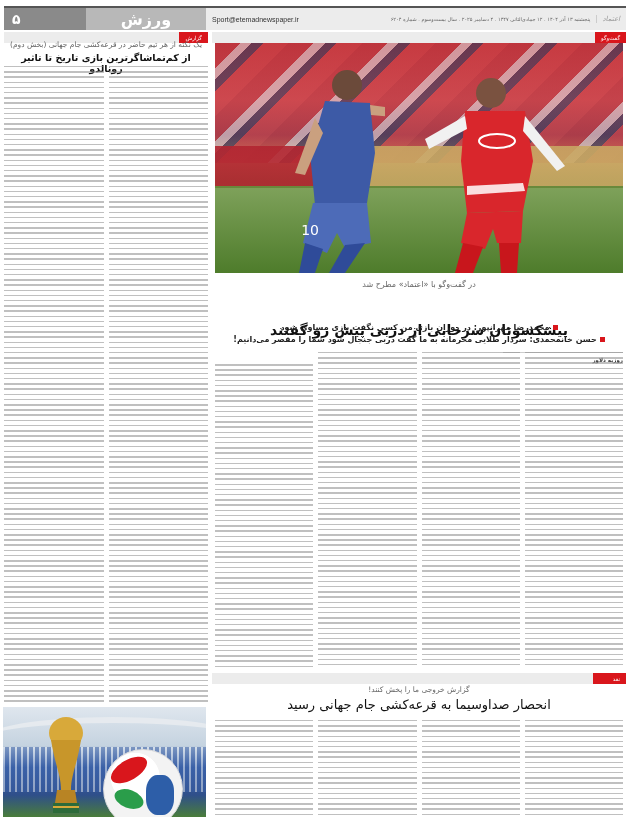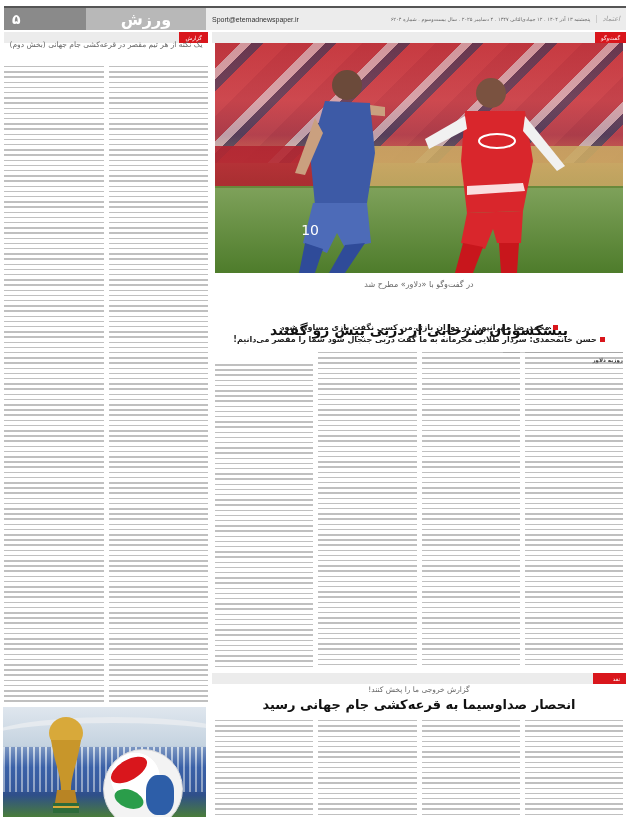--- a/index.html
+++ b/index.html
@@ -44,21 +44,21 @@
   .main-kicker { position: absolute; left: 215px; top: 280px; width: 408px; text-align: center; font-size: 8px; color: #666; }
   .main-headline { position: absolute; left: 215px; top: 292px; width: 408px; text-align: center; font-size: 14px; font-weight: bold; color: #111; letter-spacing: -0.5px; margin-top: 30px; }
   .bullets { position: absolute; left: 215px; top: 322px; width: 408px; text-align: center; font-size: 8px; font-weight: bold; color: #222; line-height: 12px; }
   .bullets .sq { display:inline-block; width:5px; height:5px; background:#d9161c; margin-left:3px; vertical-align: middle; }
 
   .byline { position: absolute; right: 7px; top: 357px; font-size: 5.5px; font-weight: bold; color: #333; }
   .byline-rule { position:absolute; right: 7px; top: 352px; width: 120px; height:1px; background:#ccc; }
 
   
   .bottom-kicker { position: absolute; left: 215px; top: 685px; width: 408px; text-align: center; font-size: 7.5px; color: #666; }
-  .bottom-headline { position: absolute; left: 215px; top: 697px; width: 408px; text-align: center; font-size: 13px; font-weight: bold; color: #111; }
+  .bottom-headline { position: absolute; left: 215px; top: 697px; width: 408px; text-align: center; font-size: 13px; font-weight: normal; color: #111; }
 
   
   .cup-img { position: absolute; left: 3px; top: 707px; width: 203px; height: 110px; overflow: hidden;
              background: linear-gradient(to bottom, #dfe6ee 0%, #c5d3e0 35%, #3b62a8 55%, #2f4f8a 80%, #4a7d3a 100%); }
   .stand-lines { position:absolute; left:0; top:40px; width:100%; height:45px;
                  background: repeating-linear-gradient(to right, #f0f4f8 0 2px, #3a5fa6 2px 6px); opacity:.5; }
   .roof { position:absolute; left:-20px; top:10px; width:260px; height:45px; border-top: 6px solid #e8ecf0; border-radius: 50% 50% 0 0; opacity:.9; }
   .cup { position:absolute; left:40px; top:8px; width:46px; height:100px; }
   .ball { position:absolute; left:100px; top:42px; width:80px; height:80px; border-radius:50%;
           background: radial-gradient(circle at 40% 35%, #fff 0 35%, #f3f3f3 36% 100%); border:1px solid #ddd; overflow:hidden; }
@@ -85,21 +85,22 @@
   <div class="tag">گزارش</div>
 </div>
 <div class="tagbar" style="left:212px; top:32px; width:414px;">
   <div class="tag">گفت‌وگو</div>
 </div>
 <div class="tagbar" style="left:212px; top:673px; width:414px;">
   <div class="tag" style="width:33px;">نقد</div>
 </div>
 
 <div class="left-col">
-  <div class="kicker">یک نکته از هر تیم مقصر در قرعه‌کشی جام جهانی (بخش دوم)</div>
+  <div class="kicker">یک نکته از هر تیم حاضر در قرعه‌کشی جام جهانی (بخش دوم)</div>
+  <div class="headline-small">از کم‌تماشاگرترین بازی تاریخ تا تاثیر رونالدو</div>
 </div>
 <div class="textblock" style="left:4px; top:66px; width:204px; height:636px;">
   <div class="cols">
     <div class="col"></div>
     <div class="col"></div>
   </div>
 </div>
 
 <div class="photo" title="Esteghlal and Persepolis players competing for the ball">
   <div class="crowd"></div>
@@ -121,21 +122,21 @@
     <ellipse cx="92" cy="70" rx="18" ry="7" fill="none" stroke="#fff" stroke-width="2"></ellipse>
     <path d="M62 115 L118 112 L120 120 L62 124 Z" fill="#fff" opacity=".85"></path>
     <path d="M60 45 L20 68 L24 78 L62 58 Z" fill="#f1f1f1"></path>
     <path d="M120 45 L160 95 L152 100 L118 60 Z" fill="#f1f1f1"></path>
     <path d="M62 142 L118 140 L116 172 L92 172 L88 158 L80 178 L56 172 Z" fill="#d9262c"></path>
     <path d="M58 172 L78 176 L68 202 L50 202 Z" fill="#c8161c"></path>
     <path d="M94 172 L114 172 L112 202 L96 202 Z" fill="#c8161c"></path>
   </svg>
 </div>
 
-<div class="main-kicker">در گفت‌وگو با «دلاور» مطرح شد</div>
+<div class="main-kicker">در گفت‌وگو با «اعتماد» مطرح شد</div>
 <div class="main-headline">پیشکسوتان سرخابی از دربی پیش رو گفتند</div>
 <div class="bullets">
   <div><span class="sq"></span><span>محمدرضا مهرانپور: در دوران بازی من کسی نگفت بازی مساوی شود</span></div>
   <div><span class="sq"></span><span>حسن خانمحمدی: سردار طلایی محرمانه به ما گفت دربی جنجال شود شما را مقصر می‌دانیم!</span></div>
 </div>
 
 <div class="byline-rule"></div>
 <div class="byline">روزبه دلاور</div>
 
 <div class="textblock" style="left:215px; top:352px; width:408px; height:316px;">

